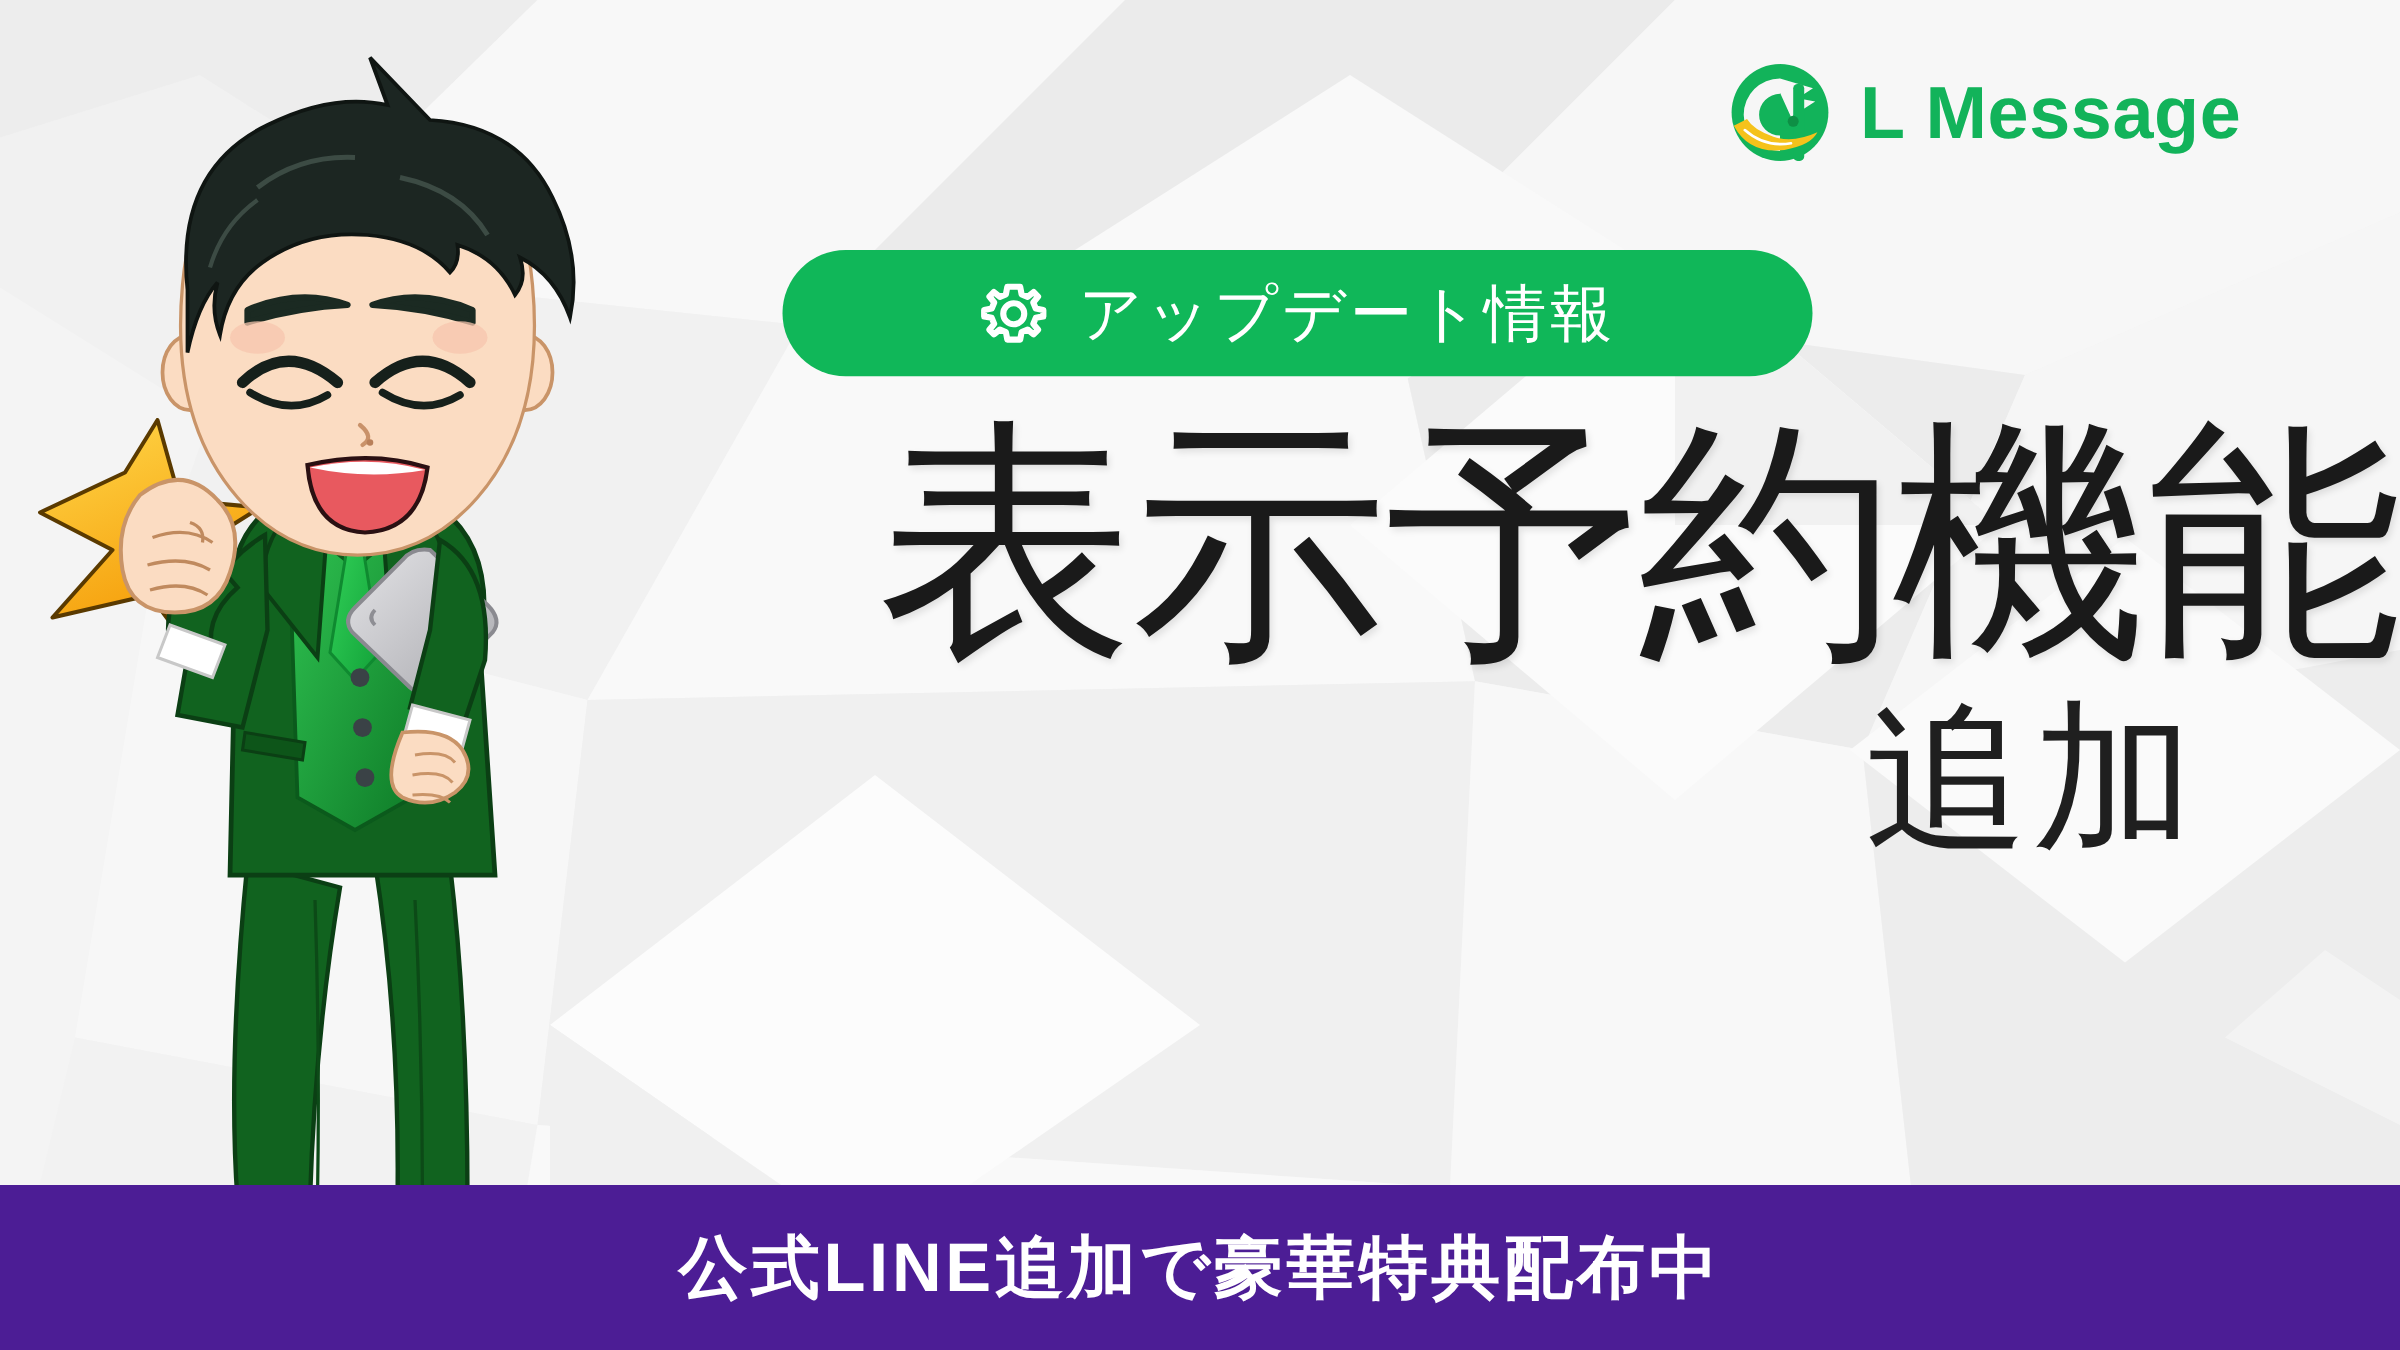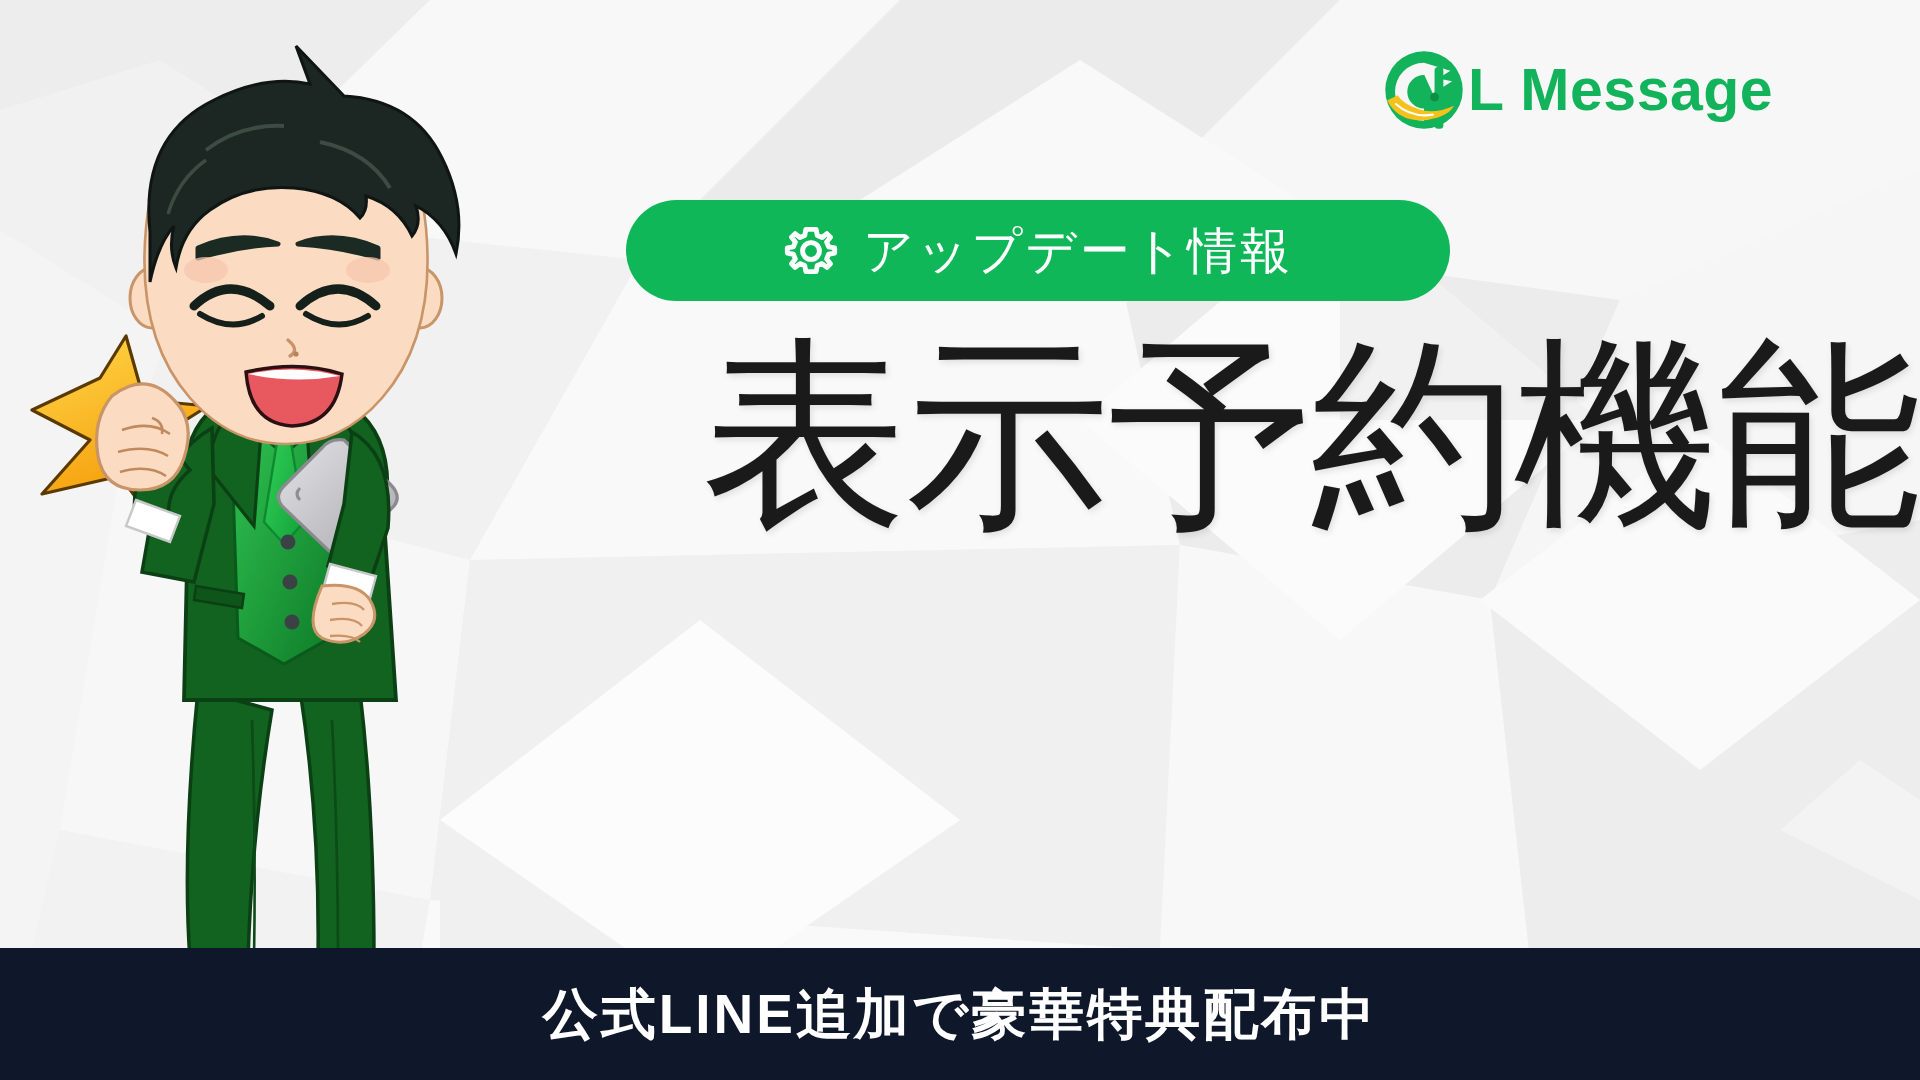--- a/index.html
+++ b/index.html
@@ -20,21 +20,21 @@
   
   #bg { position:absolute; inset:0; }
   #bg svg { display:block; width:1920px; height:1080px; }
 
   
   #logo-lockup {
     position:absolute;
     left:1380px; top:46px;
     display:flex;
     align-items:center;
-    gap:0;
+    gap:20px;
     z-index:6;
   }
   #logo-mark { width:88px; height:88px; flex:0 0 auto; }
   #logo-mark svg { display:block; width:88px; height:88px; }
   #logo-wordmark {
     font-size:59px;
     font-weight:bold;
     letter-spacing:0.5px;
     line-height:1;
     white-space:nowrap;
@@ -186,20 +186,21 @@
           <path d="M24 5.5 l4.4 0 1 5.2 4.1 1.7 4.1 -3.3 3.1 3.1 -3.3 4.1 1.7 4.1 5.2 1 0 4.4 -5.2 1 -1.7 4.1 3.3 4.1 -3.1 3.1 -4.1 -3.3 -4.1 1.7 -1 5.2 -4.4 0 -4.4 0 -1 -5.2 -4.1 -1.7 -4.1 3.3 -3.1 -3.1 3.3 -4.1 -1.7 -4.1 -5.2 -1 0 -4.4 5.2 -1 1.7 -4.1 -3.3 -4.1 3.1 -3.1 4.1 3.3 4.1 -1.7 1 -5.2 4.4 0 Z"></path>
           <circle cx="24" cy="24" r="7.2"></circle>
         </g>
       </svg>
     </span>
     <span id="update-badge-label">アップデート情報</span>
   </div>
 
   <div id="headline">
     <div id="headline-main" style="color: rgb(26, 26, 26);">表示予約機能</div>
+    <div id="headline-sub">追加</div>
   </div>
 
   <div id="character">
     <svg viewBox="0 0 560 1000" aria-hidden="true">
       <defs>
         <linearGradient id="vestG" x1="0" y1="0" x2="1" y2="1">
           <stop offset="0%" stop-color="#2FC251"></stop>
           <stop offset="100%" stop-color="#0E7A27"></stop>
         </linearGradient>
         <linearGradient id="tieG" x1="0" y1="0" x2="1" y2="1">
@@ -306,17 +307,17 @@
 
         <path d="M288 340 q12 10 2 16" fill="none" stroke="#c9926a" stroke-width="3.4" stroke-linecap="round"></path>
         <circle cx="296" cy="354" r="2.6" fill="#b9805a"></circle>
 
         <path d="M246 372 q52 -12 96 2 q-6 50 -50 52 q-42 -2 -46 -54 Z" fill="#E8595F" stroke="#2a1012" stroke-width="3.4"></path>
         <path d="M248 374 q48 -10 92 2 q-46 8 -92 -2 Z" fill="#ffffff"></path>
       </g>
     </svg>
   </div>
 
-  <div id="bottom-bar" style="background:#0f172a">
+  <div id="bottom-bar" style="background:#4c1d95">
     <span id="bottom-bar-label" style="color: rgb(255, 255, 255);">公式LINE追加で豪華特典配布中</span>
   </div>
 
 </div>
 
 </body></html>

